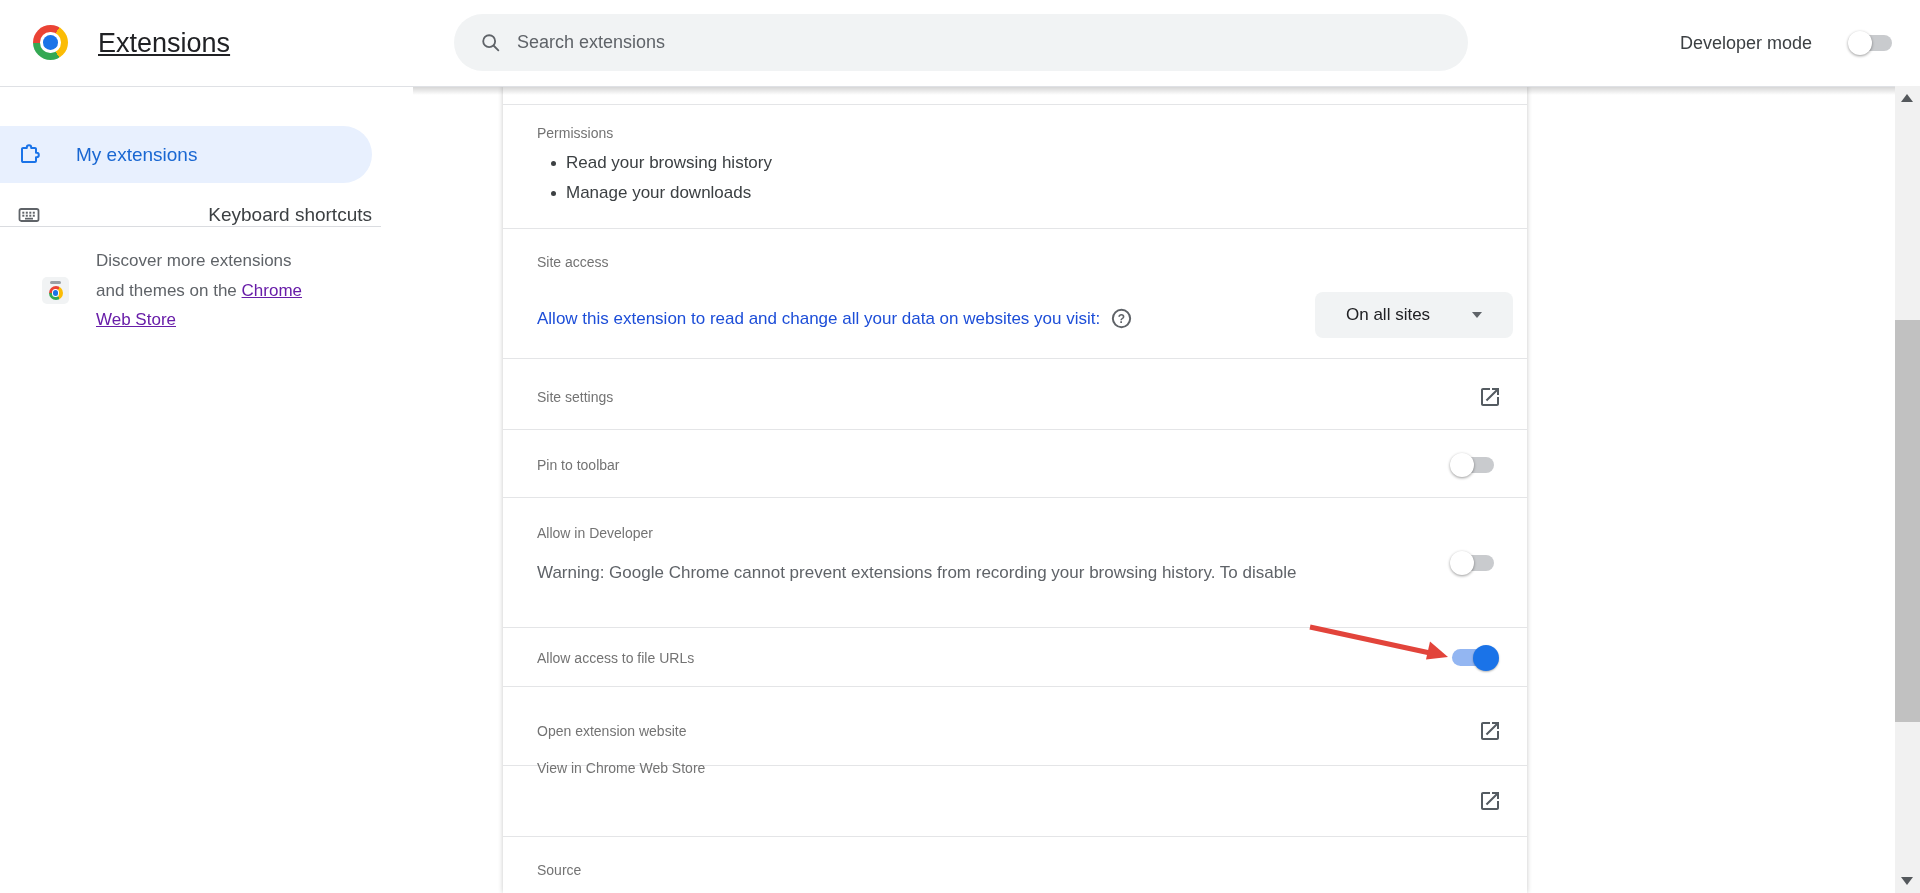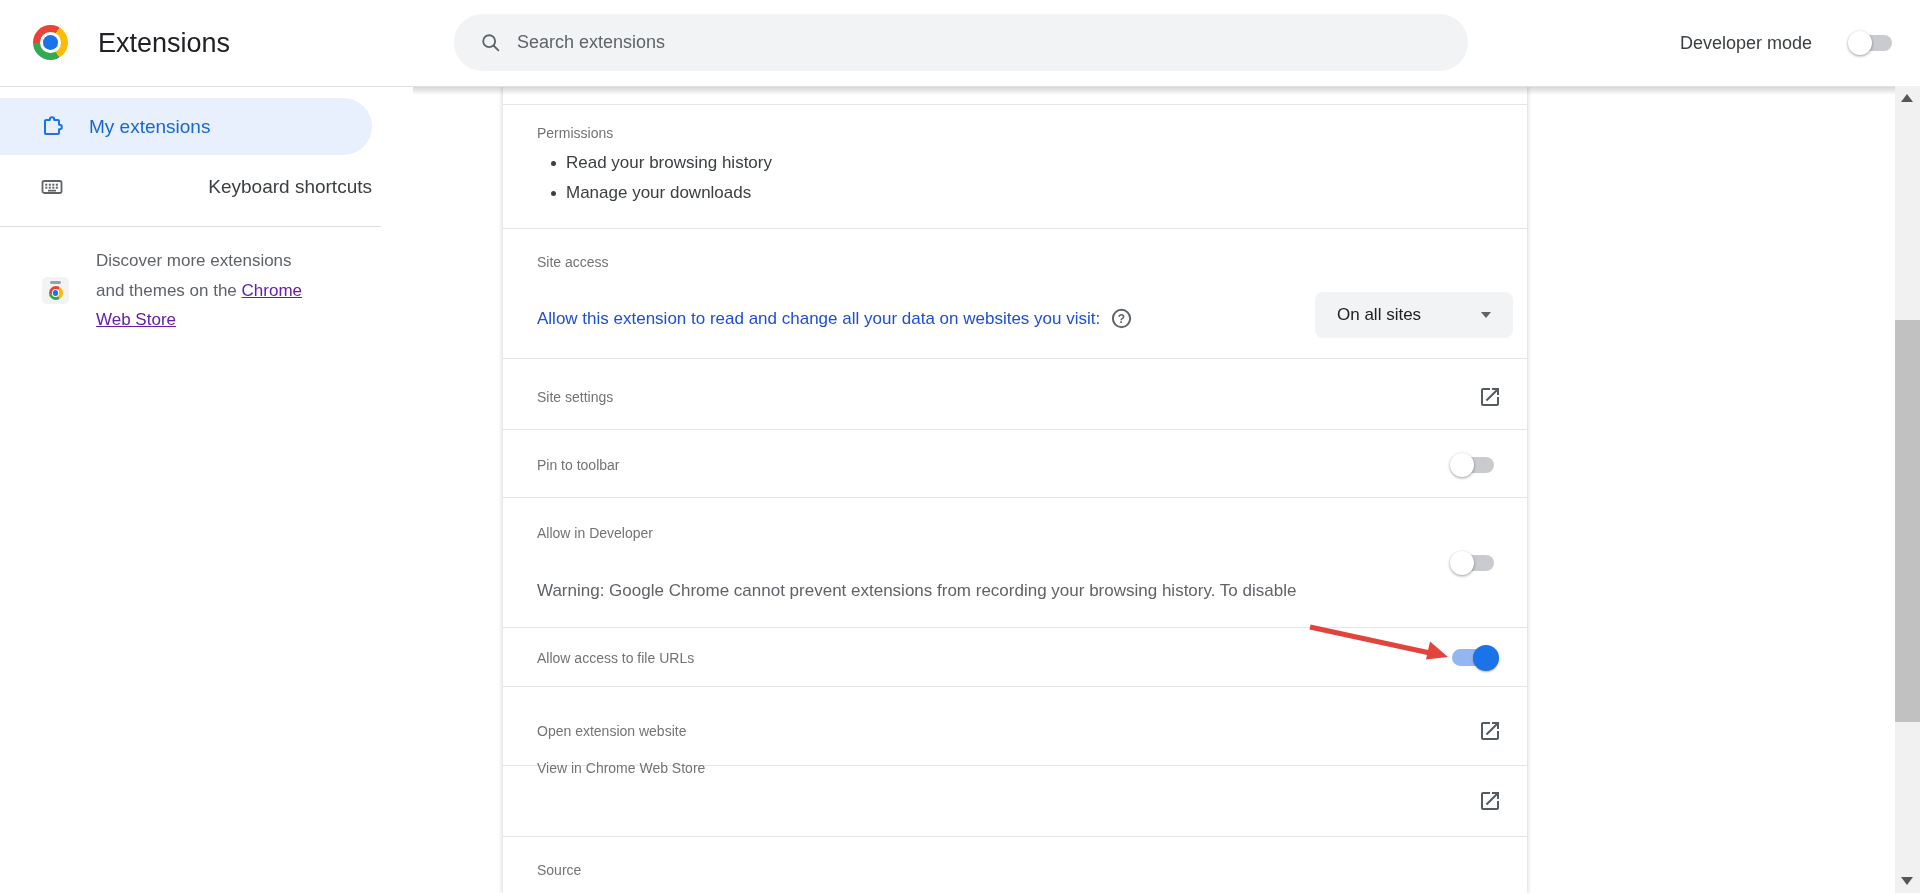--- a/index.html
+++ b/index.html
@@ -7,42 +7,42 @@
          font-family:"Liberation Sans",sans-serif;color:#202124;}
 
   
   .header{position:absolute;left:0;top:0;width:1920px;height:86px;background:#fff;
           border-bottom:1px solid #dfe1e5;z-index:5;}
   .chrome-logo{position:absolute;left:33px;top:25px;width:35px;height:35px;border-radius:50%;
     background:conic-gradient(from 30deg,#fbbc05 0 120deg,#34a853 0 240deg,#ea4335 0 360deg);}
   .chrome-logo::before{content:"";position:absolute;inset:21%;background:#fff;border-radius:50%;}
   .chrome-logo::after{content:"";position:absolute;inset:29%;background:#1a73e8;border-radius:50%;}
   .app-title{position:absolute;left:98px;top:0;height:86px;display:flex;align-items:center;
-             font-size:27px;color:#202124;}
+             font-size:27px;color:#202124;text-decoration:underline;}
   .searchbar{position:absolute;left:454px;top:14px;width:1014px;height:57px;border-radius:28.5px;
              background:#f1f3f4;display:flex;align-items:center;padding-left:26px;box-sizing:border-box;gap:13px;}
   .searchbar input{border:none;outline:none;background:transparent;font-family:"Liberation Sans",sans-serif;
                    font-size:18px;color:#202124;width:500px;}
   .searchbar input::placeholder{color:#5f6368;}
   .devmode{position:absolute;right:28px;top:0;height:86px;display:flex;align-items:center;gap:38px;}
   .devmode-label{font-size:18px;color:#3c4043;}
 
   
   .toggle{display:inline-block;position:relative;width:42px;height:16px;border-radius:8px;cursor:pointer;}
   .toggle.off{background:#c9cbce;}
   .toggle.off::after{content:"";position:absolute;left:-2px;top:-4px;width:24px;height:24px;border-radius:50%;
                      background:#fff;box-shadow:0 1px 3px rgba(0,0,0,.4);}
   .toggle.on{background:#93b6f2;width:44px;height:17px;border-radius:9px;}
   .toggle.on::after{content:"";position:absolute;right:-3px;top:-4.5px;width:26px;height:26px;border-radius:50%;
                     background:#1a73e8;box-shadow:0 1px 2px rgba(0,0,0,.3);}
 
   
   .sidebar{position:absolute;left:0;top:86px;width:413px;bottom:0;background:#fff;}
   .side-item{position:absolute;left:0;width:372px;height:57px;display:flex;align-items:center;
-             padding-left:40px;box-sizing:border-box;gap:25px;cursor:pointer;}
+             padding-left:17px;box-sizing:border-box;gap:35px;cursor:pointer;margin-top:28px;}
   .side-item .lbl{font-size:19px;font-weight:500;}
   .side-item.active{background:#e8f0fe;border-radius:0 28.5px 28.5px 0;}
   .side-item.active .lbl{color:#1967d2;}
   .side-item.plain .lbl{color:#3c4043;}
   .side-divider{position:absolute;left:0;top:140px;width:381px;height:1px;background:#dadce0;}
   .discover{position:absolute;left:0;top:160px;width:372px;}
   .cws-icon{position:absolute;left:42px;top:31px;width:27px;height:27px;border-radius:5px;background:#f1f3f4;}
   .cws-icon .bar{position:absolute;left:8px;top:4px;width:11px;height:3px;border-radius:2px;background:#9aa0a6;}
   .cws-icon .mini{position:absolute;left:6.5px;top:9px;width:14px;height:14px;border-radius:50%;
     background:conic-gradient(from 30deg,#fbbc05 0 120deg,#34a853 0 240deg,#ea4335 0 360deg);}
@@ -58,21 +58,21 @@
         box-shadow:0 0 5px rgba(0,0,0,.22);z-index:1;}
   .cdiv{position:absolute;left:0;right:0;height:1px;background:#e4e5e7;}
   .rowlabel{position:absolute;left:34px;font-size:14px;line-height:22px;color:#737373;}
   .bullet{position:absolute;left:48px;font-size:17px;line-height:22px;color:#3c4043;}
   .bullet::before{content:"";display:inline-block;width:5px;height:5px;border-radius:50%;
                   background:#3c4043;margin-right:10px;vertical-align:2px;}
   .warn{position:absolute;left:34px;font-size:17px;line-height:22px;color:#5f6368;}
   .allow-row{position:absolute;left:34px;top:220px;display:flex;align-items:center;gap:9px;}
   .allow-row .txt{font-size:17px;line-height:24px;color:#1d4ed8;}
   .dropdown{position:absolute;left:812px;top:206px;width:198px;height:46px;border-radius:8px;background:#f1f3f4;
-            display:flex;align-items:center;justify-content:space-between;padding:0 22px;box-sizing:border-box;cursor:pointer;}
+            display:flex;align-items:center;justify-content:space-between;padding:0 31px;box-sizing:border-box;cursor:pointer;}
   .dropdown .val{font-size:17px;color:#202124;}
   .caret{width:0;height:0;border-left:5.5px solid transparent;border-right:5.5px solid transparent;
          border-top:6.5px solid #5f6368;}
   .ext-ic{position:absolute;left:975px;width:24px;height:24px;cursor:pointer;}
   .tog-abs{position:absolute;left:949px;}
 
   
   .scrollbar{position:absolute;left:1895px;top:86px;width:25px;bottom:0;background:#f1f1f1;z-index:6;}
   .sb-thumb{position:absolute;left:0;width:25px;top:234px;height:402px;background:#c1c1c1;}
   .sb-up{position:absolute;left:6px;top:8px;width:0;height:0;cursor:pointer;
@@ -175,21 +175,21 @@
     </svg>
 
     <div class="cdiv" style="top:343px;"></div>
 
     <div class="rowlabel" style="top:368px;">Pin to toolbar</div>
     <span class="toggle off tog-abs" style="top:371px;" aria-checked="false"></span>
 
     <div class="cdiv" style="top:411px;"></div>
 
     <div class="rowlabel" style="top:436px;">Allow in Developer</div>
-    <div class="warn" style="top:494px;">Warning: Google Chrome cannot prevent extensions from recording your browsing history. To disable</div>
+    <div class="warn" style="top:476px;">Warning: Google Chrome cannot prevent extensions from recording your browsing history. To disable</div>
     <span class="toggle off tog-abs" style="top:469px;" aria-checked="false"></span>
 
     <div class="cdiv" style="top:541px;"></div>
 
     <div class="rowlabel" style="top:561px;">Allow access to file URLs</div>
     <span class="toggle on tog-abs" style="top:563px;" aria-checked="true"></span>
 
     <div class="cdiv" style="top:600px;"></div>
 
     <div class="rowlabel" style="top:634px;">Open extension website</div>

